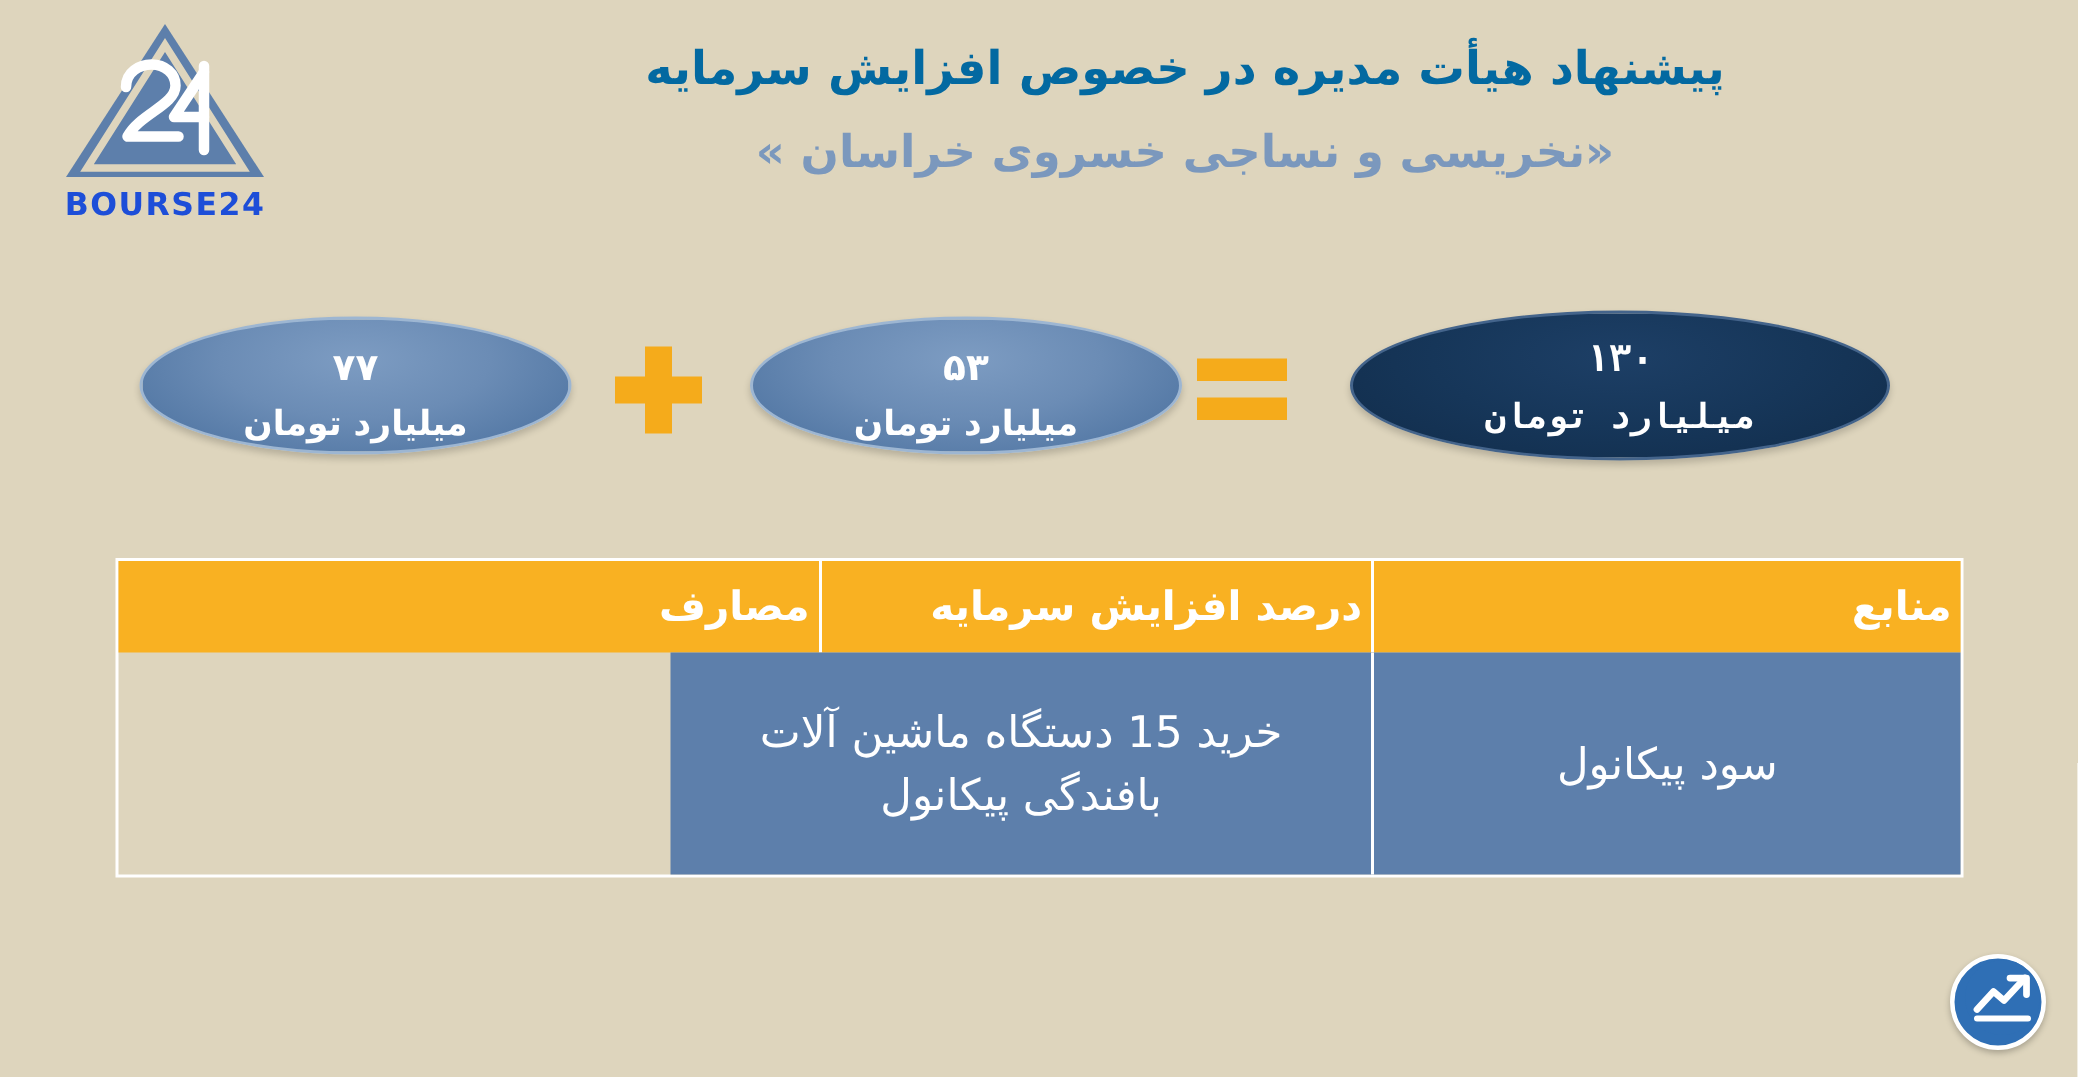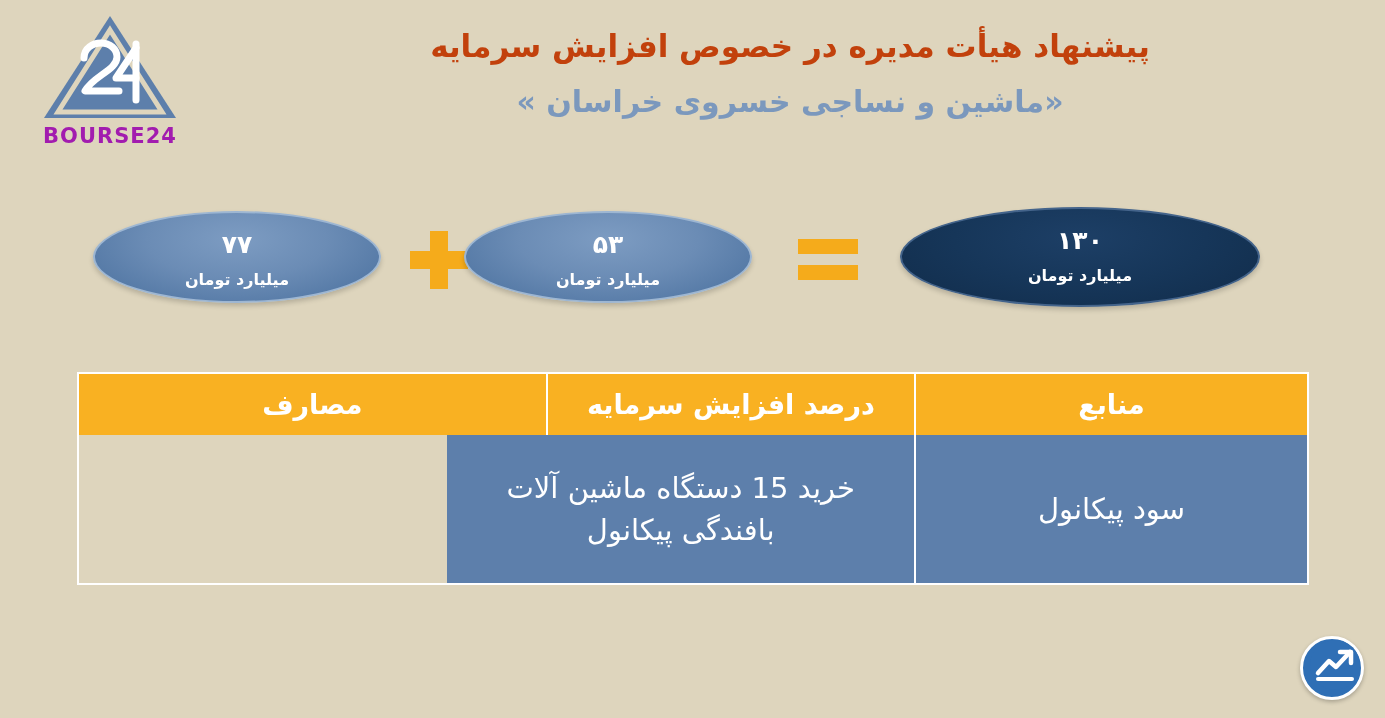--- a/index.html
+++ b/index.html
@@ -34,36 +34,36 @@
   }
   .logo-text {
     position: absolute;
     left: 0;
     top: 110px;
     width: 160px;
     text-align: center;
     font-size: 21px;
     font-weight: bold;
     letter-spacing: 1px;
-    color: #a21caf;
+    color: #1d4ed8;
     direction: ltr;
   }
 
   
   .title-wrap {
     position: absolute;
     top: 26px;
     left: 230px;
     width: 1120px;
     text-align: center;
   }
   .title-main {
     font-size: 31px;
     font-weight: bold;
-    color: #c2410c;
+    color: #0369a1;
     line-height: 1.3;
     letter-spacing: 0px;
   }
   .title-sub {
     margin-top: 16px;
     font-size: 30px;
     font-weight: bold;
     color: #7b98bd;
     line-height: 1.3;
   }
@@ -84,35 +84,36 @@
     box-sizing: border-box;
     box-shadow: 0 3px 5px rgba(0,0,0,0.18);
   }
   .bubble .val {
     font-size: 25px;
     font-weight: bold;
     margin-top: 18px;
     line-height: 1.1;
   }
   .bubble .unit {
-    font-size: 16px;
+    font-size: 23px;
     font-weight: bold;
     margin-top: 12px;
     line-height: 1.1;
   }
   .bubble.light {
     background: radial-gradient(ellipse at 50% 30%, #7d9cc2 0%, #6b8cb5 45%, #587ca8 75%, #4e70a0 100%);
     border: 2px solid #9db6d2;
   }
   .bubble.dark {
     background: radial-gradient(ellipse at 50% 30%, #1d3f66 0%, #163659 50%, #112c4a 100%);
     border: 2px solid #44648b;
+    font-family: Liberation Mono, monospace;
   }
   #bubble-1 { left: 13px;  top: 6px;  width: 288px; height: 92px; }
-  #bubble-2 { left: 384px; top: 6px;  width: 288px; height: 92px; }
+  #bubble-2 { left: 420px; top: 6px;  width: 288px; height: 92px; }
   #bubble-3 { left: 820px; top: 2px;  width: 360px; height: 100px; }
 
   .op {
     position: absolute;
     color: #f5ab1b;
     font-weight: bold;
     line-height: 1;
   }
   #op-plus {
     left: 322px;
@@ -133,21 +134,20 @@
     width: 1232px;
     border: 2px solid #ffffff;
     box-sizing: border-box;
   }
   .trow { display: flex; }
   .th {
     background: #f9b122;
     color: #ffffff;
     font-size: 27px;
     font-weight: bold;
-    text-align: center;
     padding: 15px 6px;
     border-left: 2px solid #ffffff;
     box-sizing: border-box;
   }
   .th:last-child { border-left: none; }
   .td {
     background: #5d7fab;
     color: #ffffff;
     font-size: 29px;
     text-align: center;
@@ -192,21 +192,21 @@
         <path d="M44 44 c0-10 9-15 17-15 c9 0 16 6 16 14 c0 13 -24 19 -32 34 h34" fill="none" stroke="#ffffff" stroke-width="7" stroke-linecap="round" stroke-linejoin="round"></path>
         <path d="M96 30 L96 86" fill="none" stroke="#ffffff" stroke-width="7" stroke-linecap="round"></path>
         <path d="M96 64 L76 64 L96 34" fill="none" stroke="#ffffff" stroke-width="7" stroke-linecap="round" stroke-linejoin="round"></path>
       </svg>
     </div>
     <div class="logo-text">BOURSE24</div>
   </div>
 
   <div class="title-wrap">
     <div class="title-main">پیشنهاد هیأت مدیره در خصوص افزایش سرمایه</div>
-    <div class="title-sub">«ماشین و نساجی خسروی خراسان »</div>
+    <div class="title-sub">«نخریسی و نساجی خسروی خراسان »</div>
   </div>
 
   <div class="ellipse-row">
 
     <div class="bubble light" id="bubble-1">
       <div class="val">۷۷</div>
       <div class="unit">میلیارد تومان</div>
     </div>
 
     <div class="op" id="op-plus">

